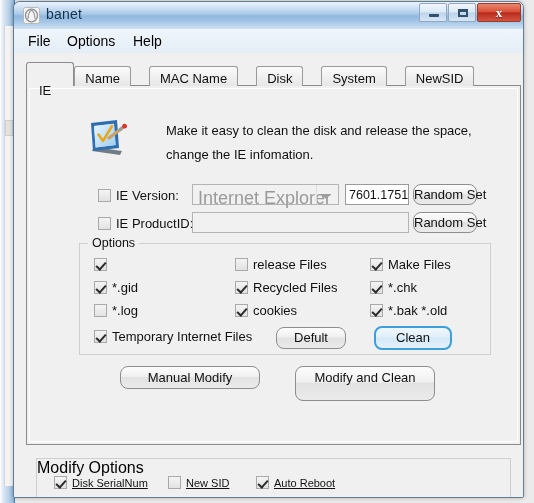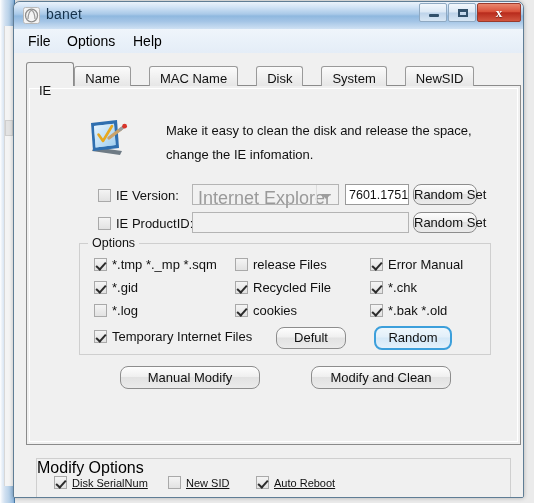--- a/index.html
+++ b/index.html
@@ -330,21 +330,21 @@
     font-size: 13px;
     color: #111;
     white-space: nowrap;
   }
   .opt .lbl { margin-left: 5px; }
 
   .btn-defult { left: 196px; top: 83px; width: 70px; height: 22px; line-height: 20px; }
   .btn-clean  { left: 294px; top: 82px; width: 78px; height: 24px; line-height: 20px; }
 
   .btn-manual { left: 106px; top: 313px; width: 140px; height: 23px; line-height: 21px; }
-  .btn-modclean { left: 297px; top: 313px; width: 140px; height: 23px; line-height: 21px; }
+  .btn-modclean { left: 281px; top: 313px; width: 140px; height: 35px; line-height: 21px; }
 
   
   .mod-group {
     position: absolute;
     left: 22px; top: 405px;
     width: 475px; height: 82px;
     border: 1px solid #cfcfcf;
     box-sizing: border-box;
   }
   .mod-opt {
@@ -464,54 +464,54 @@
       </div>
       <div class="pidtext">
         <span></span>
       </div>
       <div class="btn btn-rs2">Random Set</div>
 
       <div class="groupbox opt-group">
         <span class="gtitle">Options</span>
 
         <div class="opt" style="left:14px; top:13px;">
-          <span class="cb checked"></span><span class="lbl">*.tmp  *._mp  *.sqm</span>
+          <span class="cb checked"></span>
         </div>
         <div class="opt" style="left:14px; top:36px;">
           <span class="cb checked"></span><span class="lbl">*.gid</span>
         </div>
         <div class="opt" style="left:14px; top:59px;">
           <span class="cb"></span><span class="lbl">*.log</span>
         </div>
         <div class="opt" style="left:14px; top:85px;">
           <span class="cb checked"></span><span class="lbl">Temporary Internet Files</span>
         </div>
 
         <div class="opt" style="left:155px; top:13px;">
           <span class="cb"></span><span class="lbl">release Files</span>
         </div>
         <div class="opt" style="left:155px; top:36px;">
-          <span class="cb checked"></span><span class="lbl">Recycled File</span>
+          <span class="cb checked"></span><span class="lbl">Recycled Files</span>
         </div>
         <div class="opt" style="left:155px; top:59px;">
           <span class="cb checked"></span><span class="lbl">cookies</span>
         </div>
 
         <div class="opt" style="left:290px; top:13px;">
-          <span class="cb checked"></span><span class="lbl">Error Manual</span>
+          <span class="cb checked"></span><span class="lbl">Make Files</span>
         </div>
         <div class="opt" style="left:290px; top:36px;">
           <span class="cb checked"></span><span class="lbl">*.chk</span>
         </div>
         <div class="opt" style="left:290px; top:59px;">
           <span class="cb checked"></span><span class="lbl">*.bak  *.old</span>
         </div>
 
         <div class="btn btn-defult">Defult</div>
-        <div class="btn focus btn-clean">Random</div>
+        <div class="btn focus btn-clean">Clean</div>
       </div>
 
       <div class="btn btn-manual">Manual Modify</div>
       <div class="btn btn-modclean">Modify and Clean</div>
 
       <div class="mod-group">
         <span class="gtitle">Modify Options</span>
 
         <div class="mod-opt" style="left:17px;">
           <span class="cb checked"></span><span class="lbl">Disk SerialNum</span>

